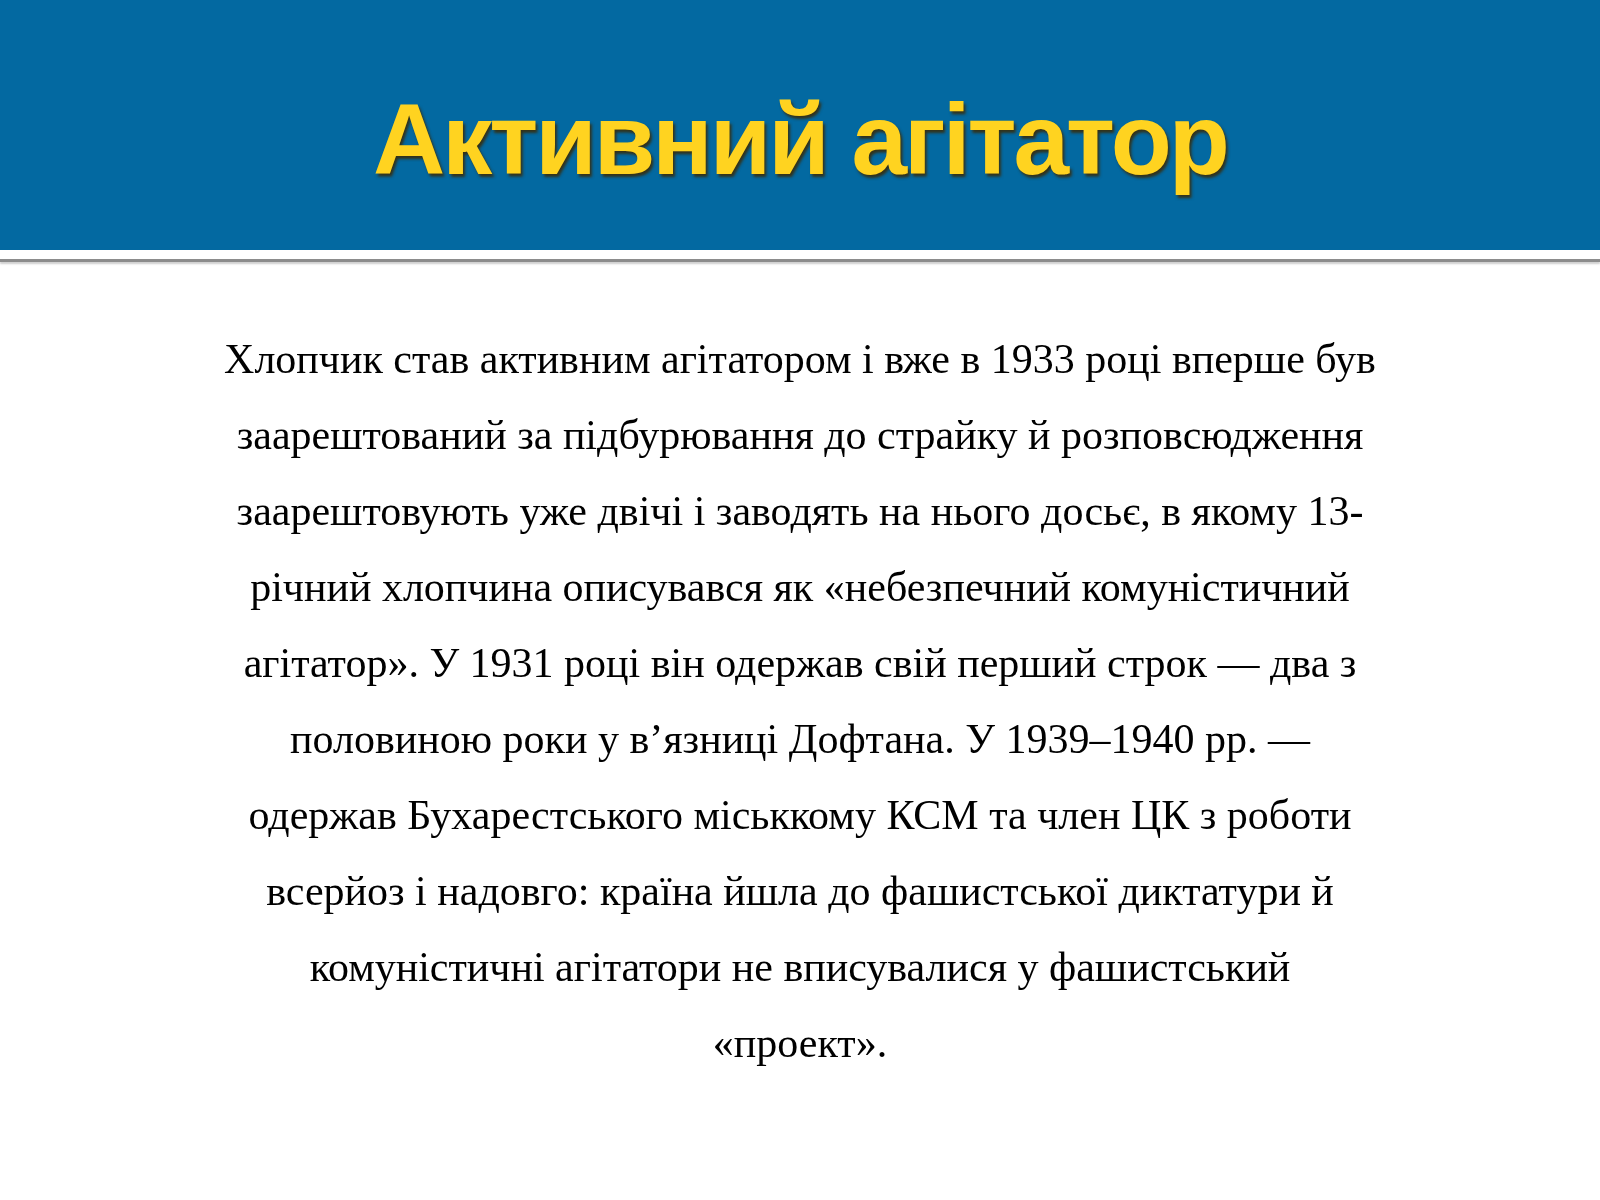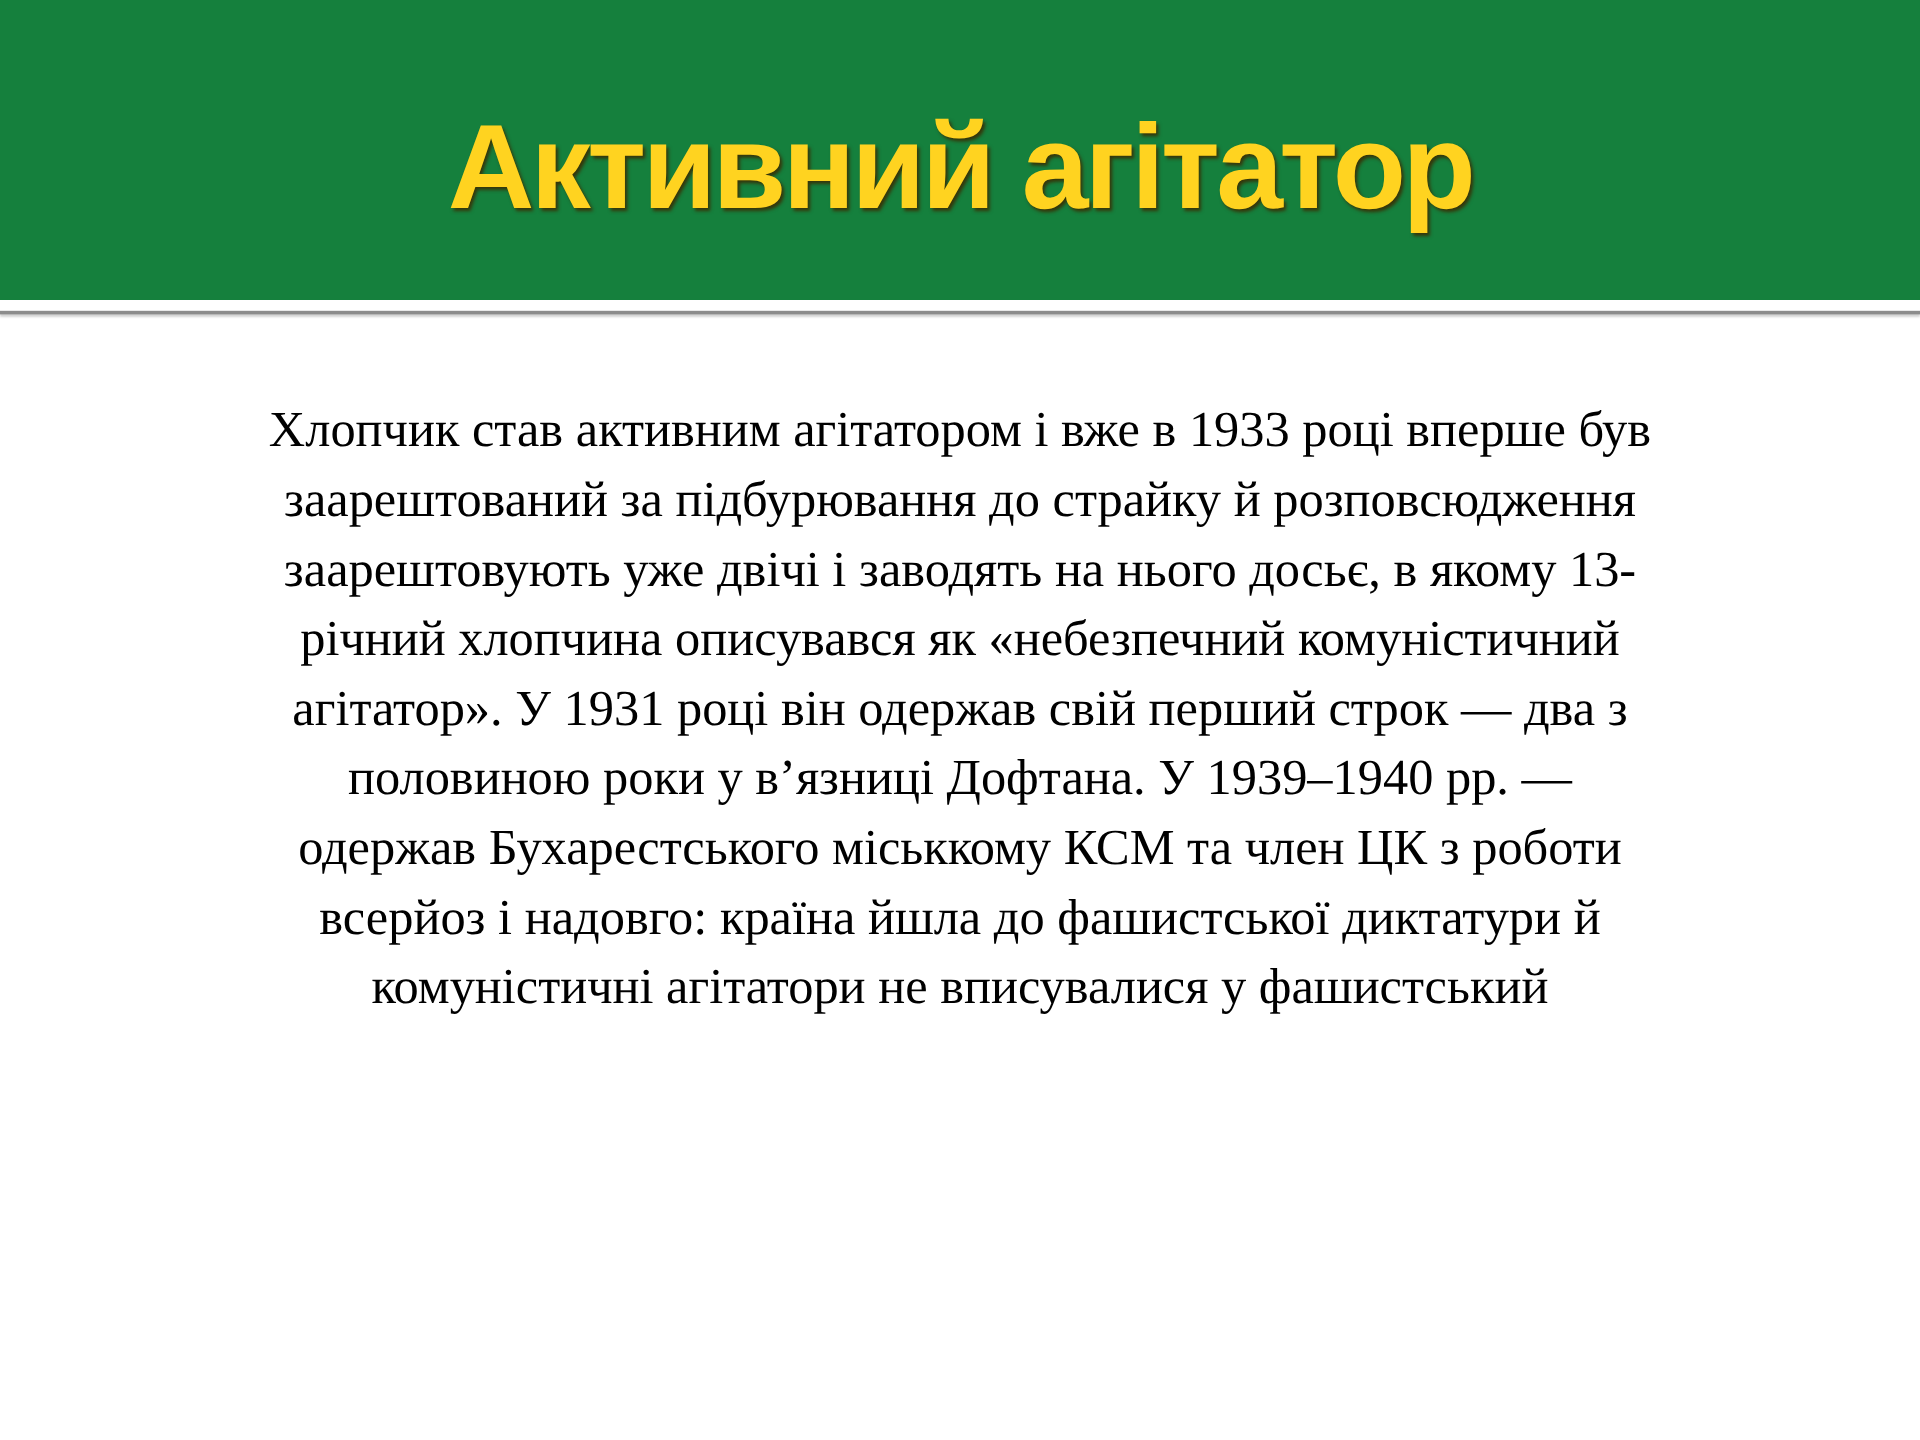--- a/index.html
+++ b/index.html
@@ -11,21 +11,21 @@
     position: relative;
     width: 1600px;
     height: 1200px;
     background: #ffffff;
     overflow: hidden;
     font-family: "Liberation Serif", serif;
   }
   .header {
     width: 100%;
     height: 250px;
-    background: #15803d;
+    background: #0369a1;
     display: flex;
     align-items: center;
     justify-content: center;
     text-align: right;
   }
   .title {
     margin: 0;
     padding-top: 28px;
     font-family: "Liberation Sans", sans-serif;
     font-weight: 700;
@@ -43,21 +43,21 @@
     height: 3px;
     background: #8c8c8c;
     box-shadow: 0 2px 2px rgba(0, 0, 0, 0.20);
   }
   .body-block {
     margin-top: 68px;
     text-align: center;
     color: #000000;
   }
   .body-line {
-    margin: 0;
+    margin: 18px;
     font-size: 42px;
     line-height: 58px;
     white-space: nowrap;
     color: #000000;
   }
 </style>
 </head>
 <body>
 
 <div class="slide">
@@ -72,15 +72,16 @@
   <main class="body-block">
     <p class="body-line">Хлопчик став активним агітатором і вже в 1933 році вперше був</p>
     <p class="body-line">заарештований за підбурювання до страйку й розповсюдження</p>
     <p class="body-line">заарештовують уже двічі і заводять на нього досьє, в якому 13-</p>
     <p class="body-line">річний хлопчина описувався як «небезпечний комуністичний</p>
     <p class="body-line">агітатор». У 1931 році він одержав свій перший строк — два з</p>
     <p class="body-line">половиною роки у в’язниці Дофтана. У 1939–1940 рр. —</p>
     <p class="body-line">одержав Бухарестського міськкому КСМ та член ЦК з роботи</p>
     <p class="body-line">всерйоз і надовго: країна йшла до фашистської диктатури й</p>
     <p class="body-line">комуністичні агітатори не вписувалися у фашистський</p>
+    <p class="body-line">«проект».</p>
   </main>
 
 </div>
 
 </body></html>

